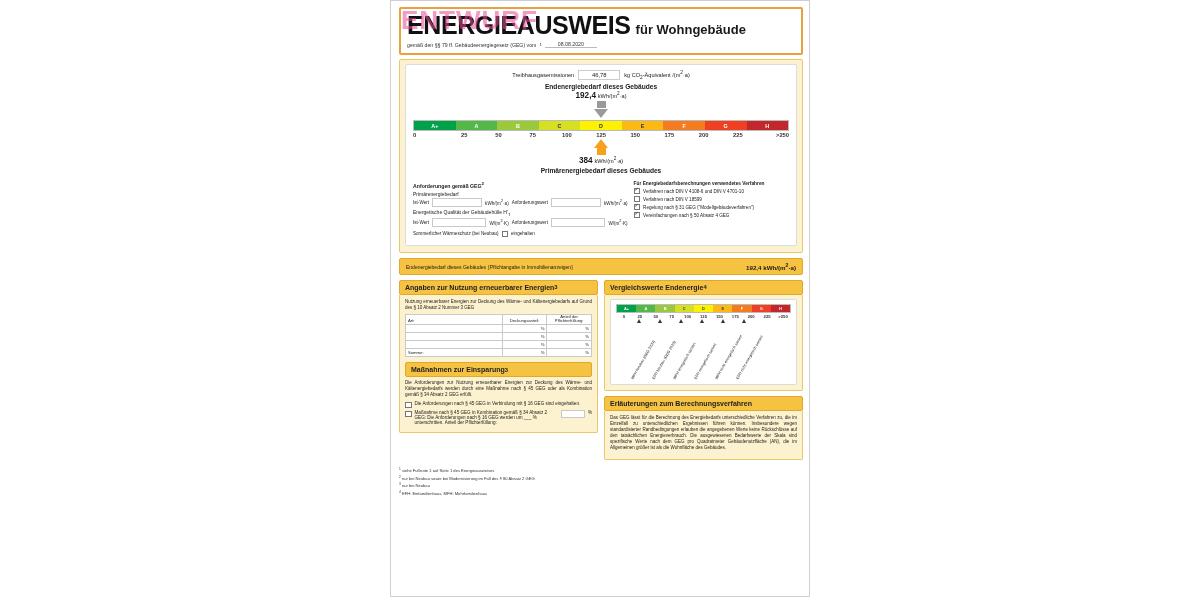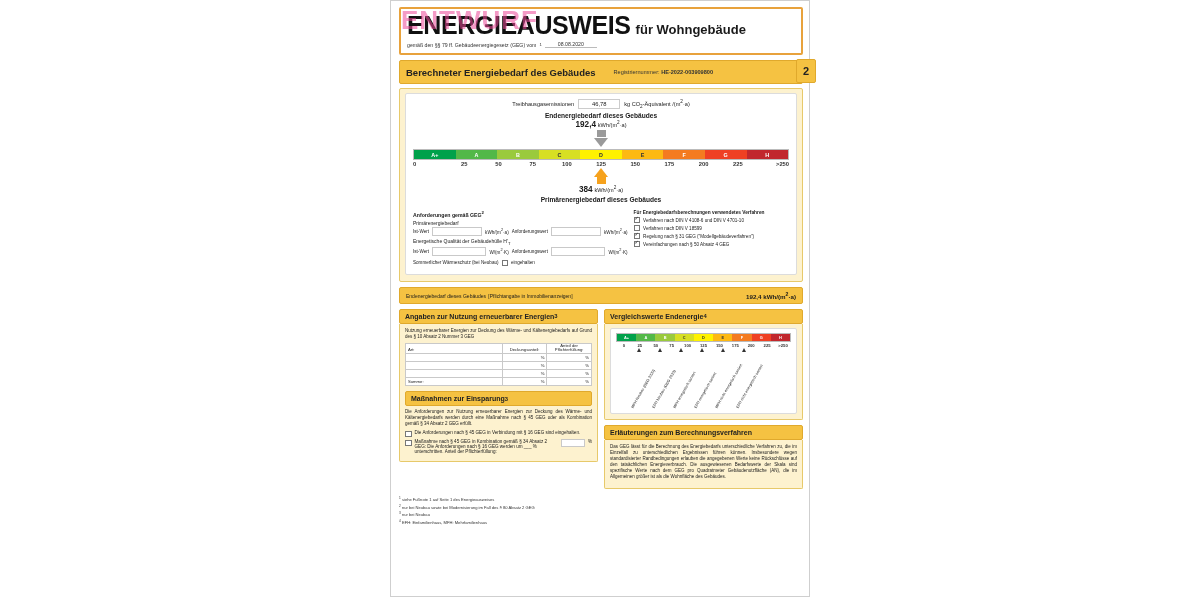--- a/index.html
+++ b/index.html
@@ -162,28 +162,20 @@
         <div class="title-main">ENERGIEAUSWEIS</div>
         <div class="title-sub">für Wohngebäude</div>
       </div>
       <div class="legal">
         <span>gemäß den §§ 79 ff. Gebäudeenergiegesetz (GEG) vom</span>
         <sup>1</sup>
         <span class="datebox">08.08.2020</span>
       </div>
     </div>
 
-    <div class="band">
-      <div class="band-title">Berechneter Energiebedarf des Gebäudes</div>
-      <div class="band-reg">
-        <span>Registriernummer:</span>
-        <b>HE-2022-003909800</b>
-      </div>
-      <div class="pagenum">2</div>
-    </div>
 
     <div class="panel">
 
       <div class="card">
 
         <div class="ghg">
           <span>Treibhausgasemissionen</span>
           <span class="val">46,78</span>
           <span>kg CO<sub>2</sub>-Äquivalent /(m<sup>2</sup>·a)</span>
         </div>

